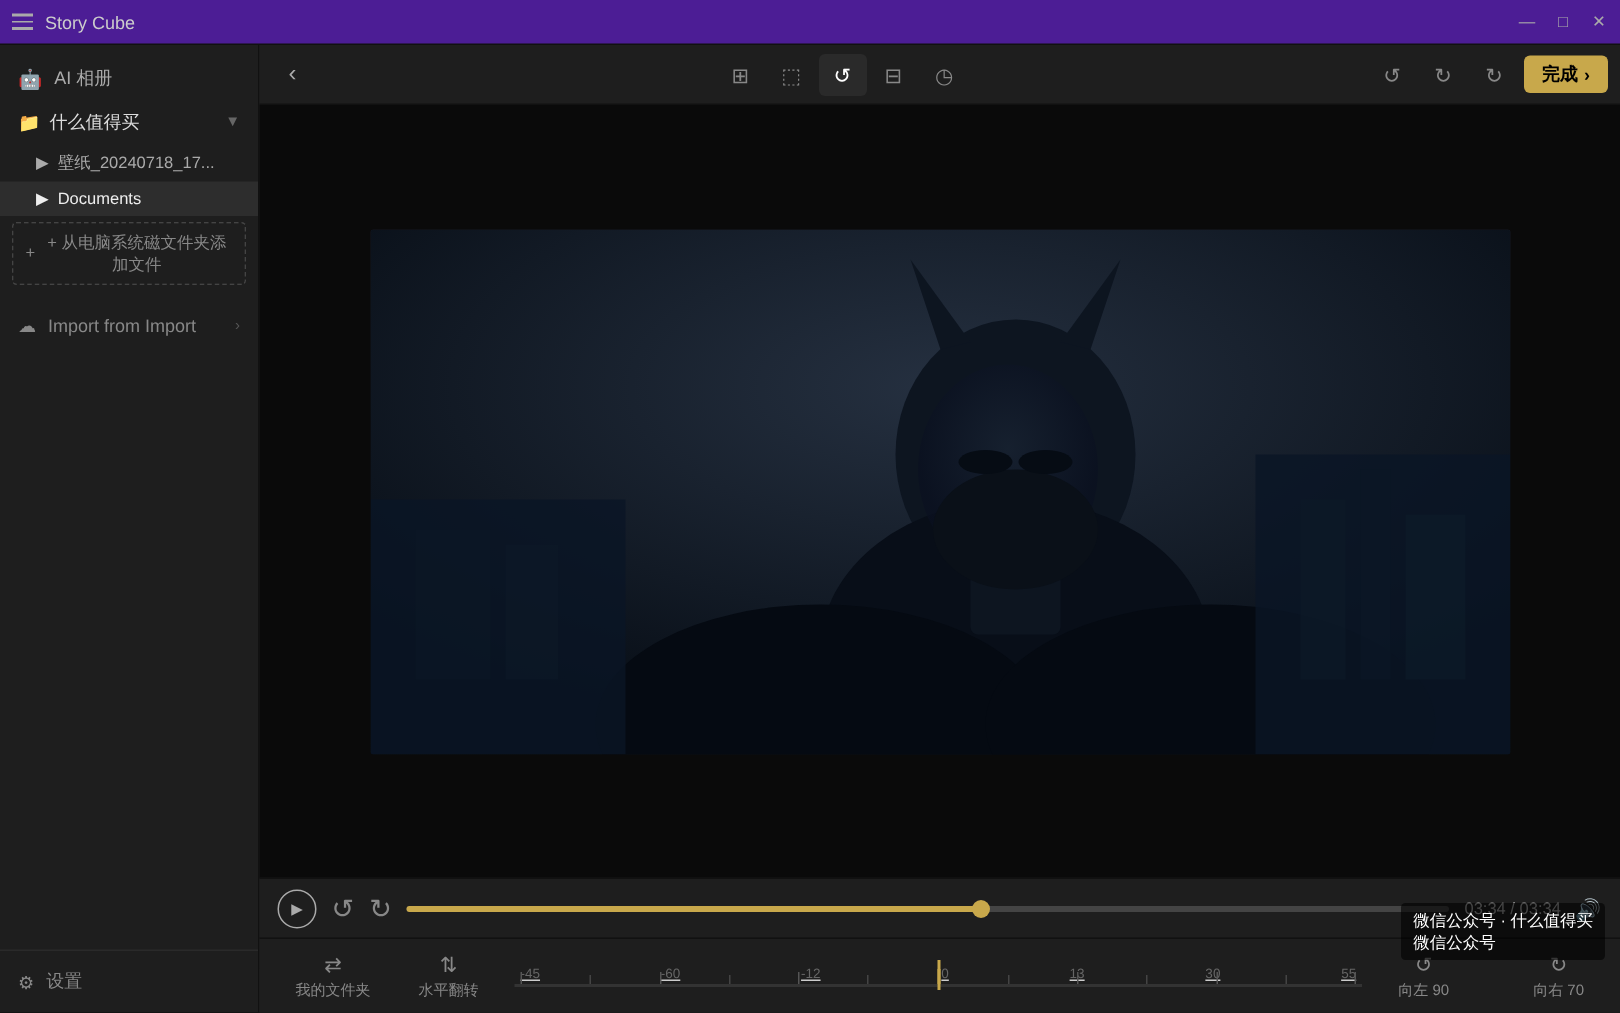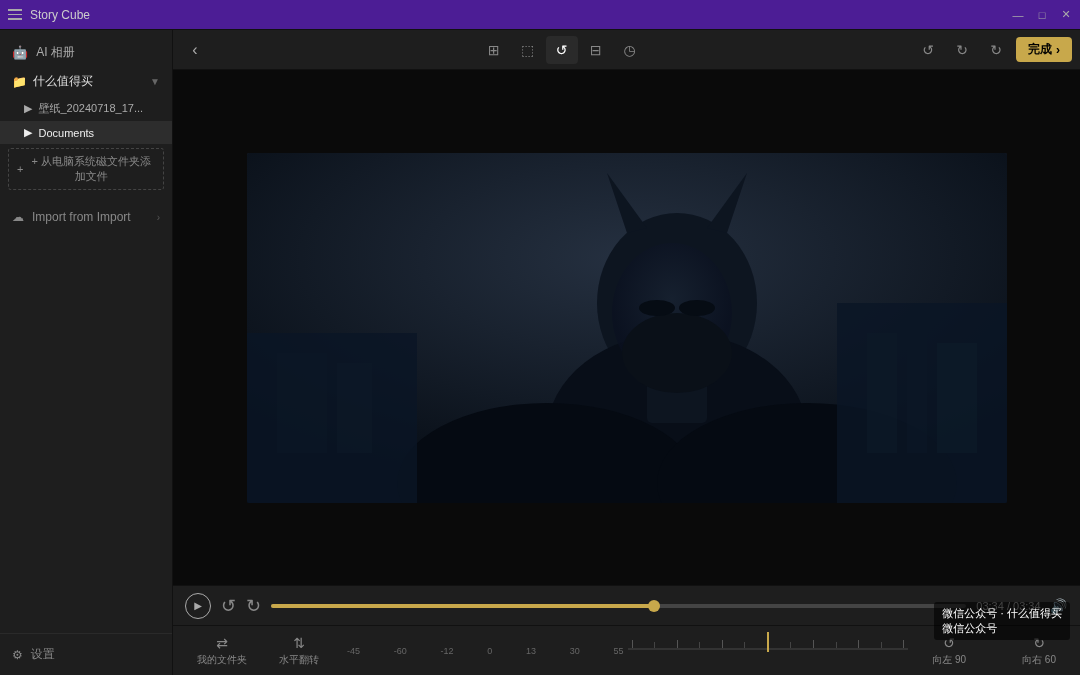--- a/index.html
+++ b/index.html
@@ -437,23 +437,24 @@
       color: #888;
     }
     .transform-section .label {
       font-size: 10px;
       color: #888;
       margin-top: 2px;
     }
     .timeline-ruler {
       flex: 1;
       display: flex;
-      flex-direction: row;
-      align-items: flex-start;
+      flex-direction: column;
+      align-items: center;
       padding: 0 8px;
+      text-decoration: underline;
     }
     .ruler-track {
       width: 100%;
       height: 2px;
       background: #333;
       position: relative;
       margin-top: 2px;
     }
     .ruler-marker {
       position: absolute;
@@ -764,21 +765,21 @@
           </div>
         </div>
 
         <div class="rotate-section">
           <div class="transform-section">
             <span class="icon">↺</span>
             <span class="label">向左 90</span>
           </div>
           <div class="transform-section">
             <span class="icon">↻</span>
-            <span class="label">向右 60</span>
+            <span class="label">向右 70</span>
           </div>
         </div>
       </div>
 
     </div>
 
   </div>
 
 </div>
 

